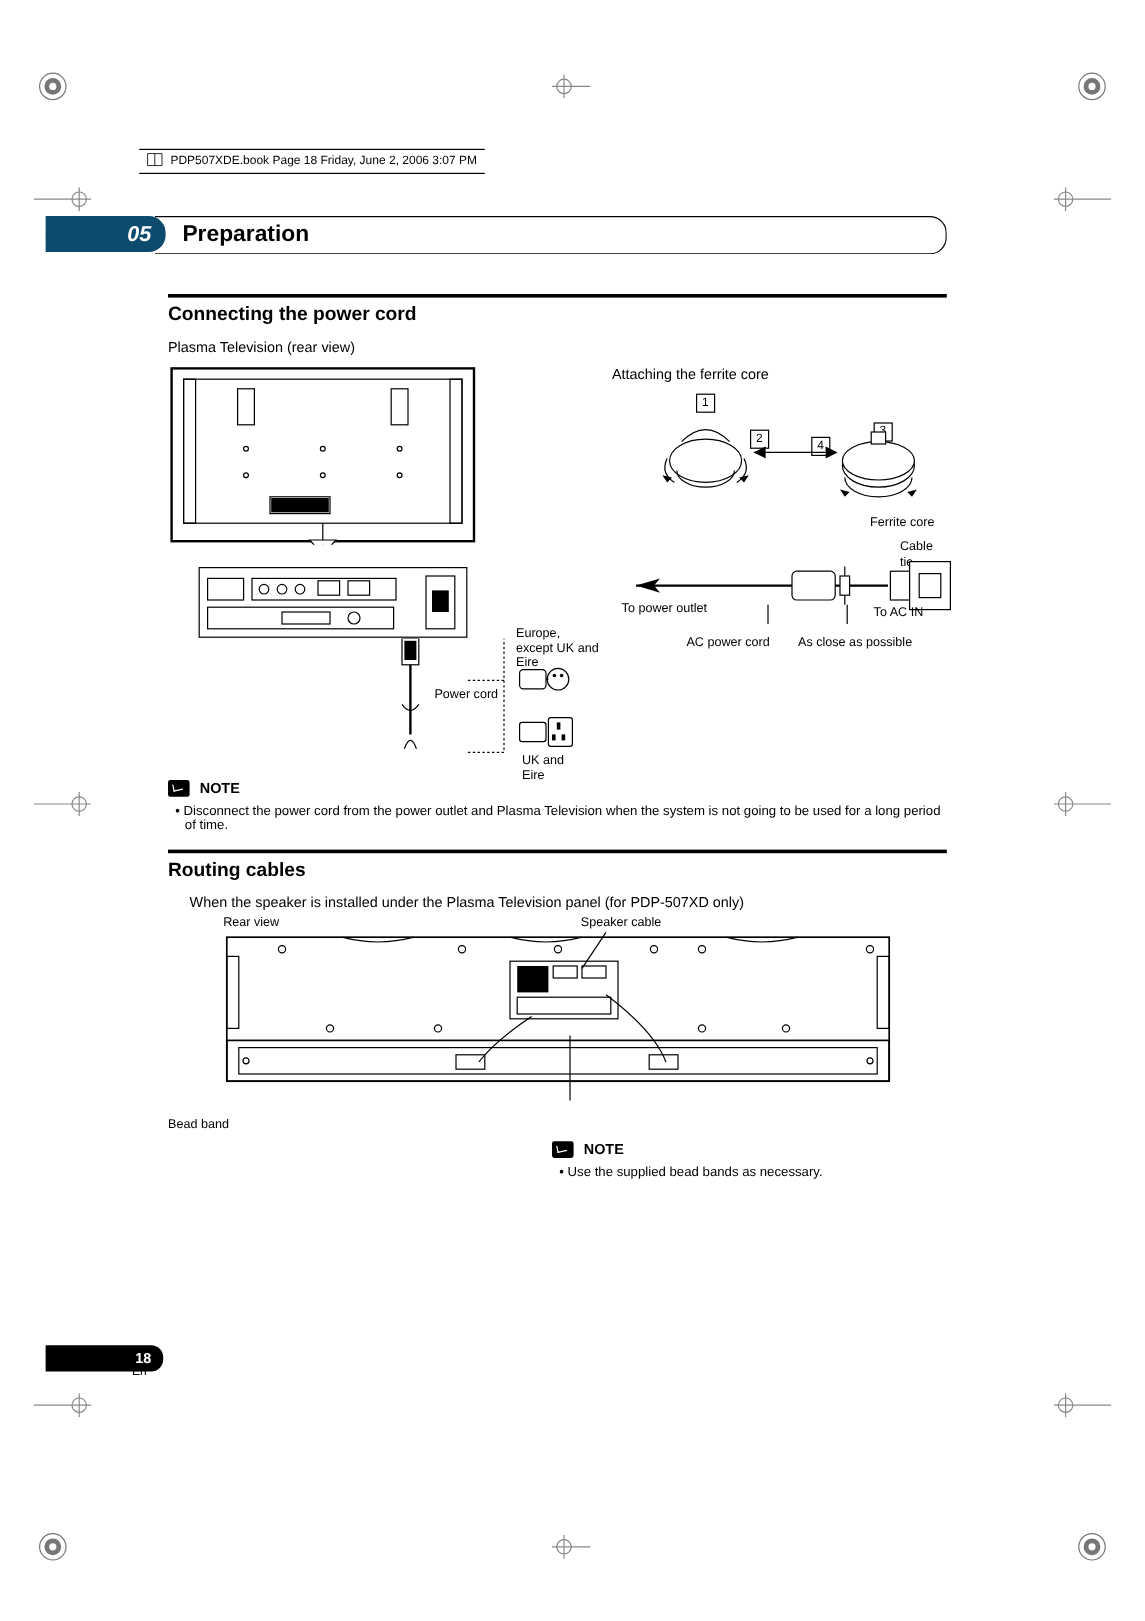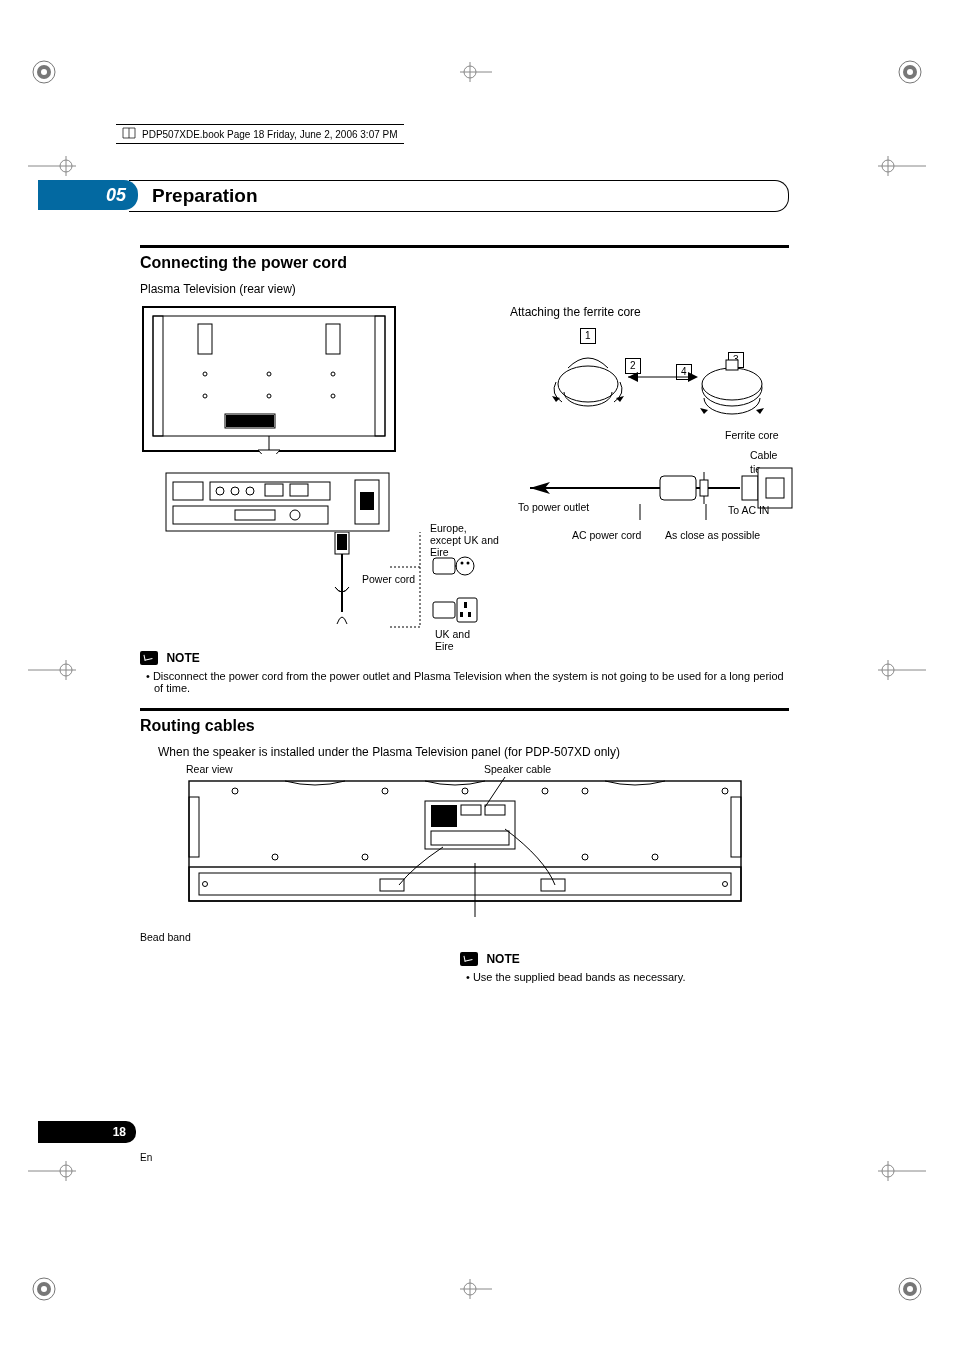--- a/index.html
+++ b/index.html
@@ -59,21 +59,21 @@
     border: 1px solid #000;
     border-left: none;
     border-radius: 0 14px 14px 0;
   }
   .chapter-pill {
     position: absolute;
     top: 180px;
     left: 38px;
     height: 30px;
     width: 100px;
-    background: #0369a1;
+    background: #0c4a6e;
     border-radius: 0 14px 14px 0;
     color: #fff;
     font-weight: bold;
     font-style: italic;
     font-size: 18px;
     line-height: 30px;
     text-align: right;
     padding-right: 12px;
     box-sizing: border-box;
   }
@@ -178,24 +178,23 @@
     color: #fff;
     font-weight: bold;
     font-size: 12px;
     line-height: 22px;
     text-align: right;
     padding-right: 10px;
     box-sizing: border-box;
   }
   .page-lang {
     position: absolute;
-    bottom: 188px;
+    bottom: 202px;
     left: 110px;
     font-size: 10px;
-    margin-left: 30px;
   }
   .figlabel { position: absolute; font-size: 10.5px; }
 </style>
 </head>
 <body>
 
 <div class="crop-mark crop-tl">
   <svg width="30" height="30">
       <circle cx="15" cy="15" r="11" fill="none" stroke="#777"></circle>
       <circle cx="15" cy="15" r="7" fill="#777"></circle>

